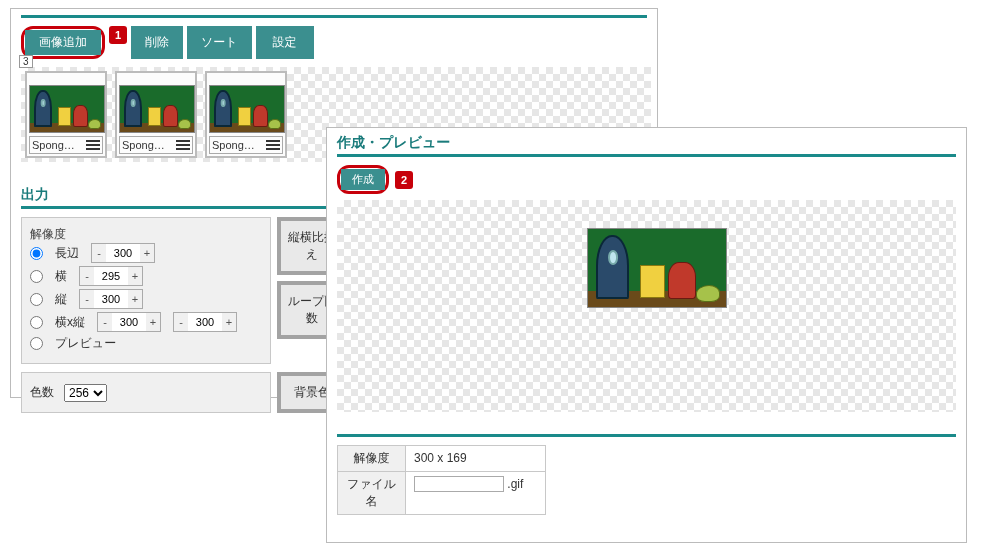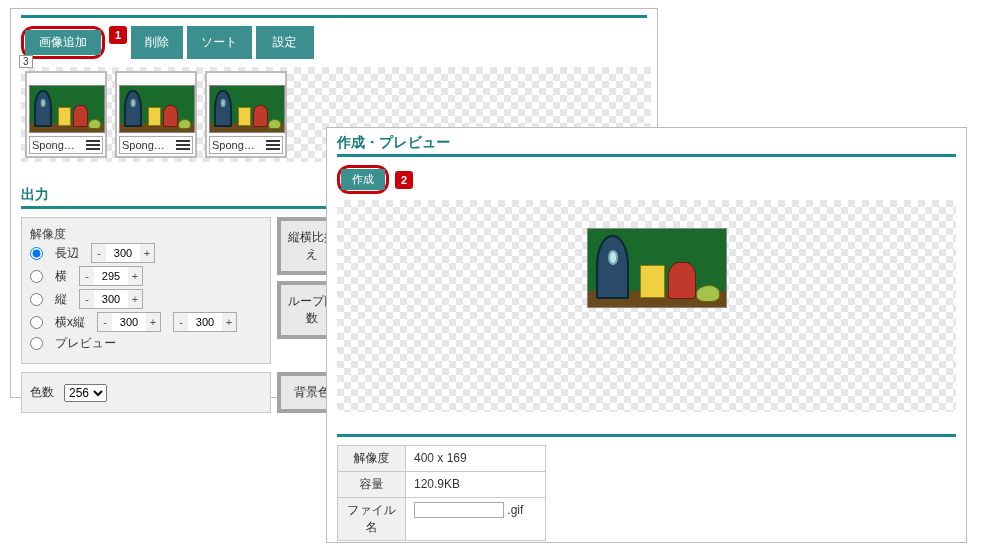--- a/index.html
+++ b/index.html
@@ -263,25 +263,21 @@
       </div>
     </div>
   </div>
 
   <div class="section">
     <hr class="sect-rule">
 
     <div class="save-table">
       <div class="save-row">
         <div>解像度</div>
-        <div>400 x 169</div>
-      </div>
-      <div class="save-row">
-        <div>容量</div>
-        <div>120.9KB</div>
+        <div>300 x 169</div>
       </div>
       <div class="save-row">
         <div>ファイル名</div>
         <div>
           <input class="fn-input" style="">
           <span>.gif</span>
         </div>
       </div>
     </div>
 

